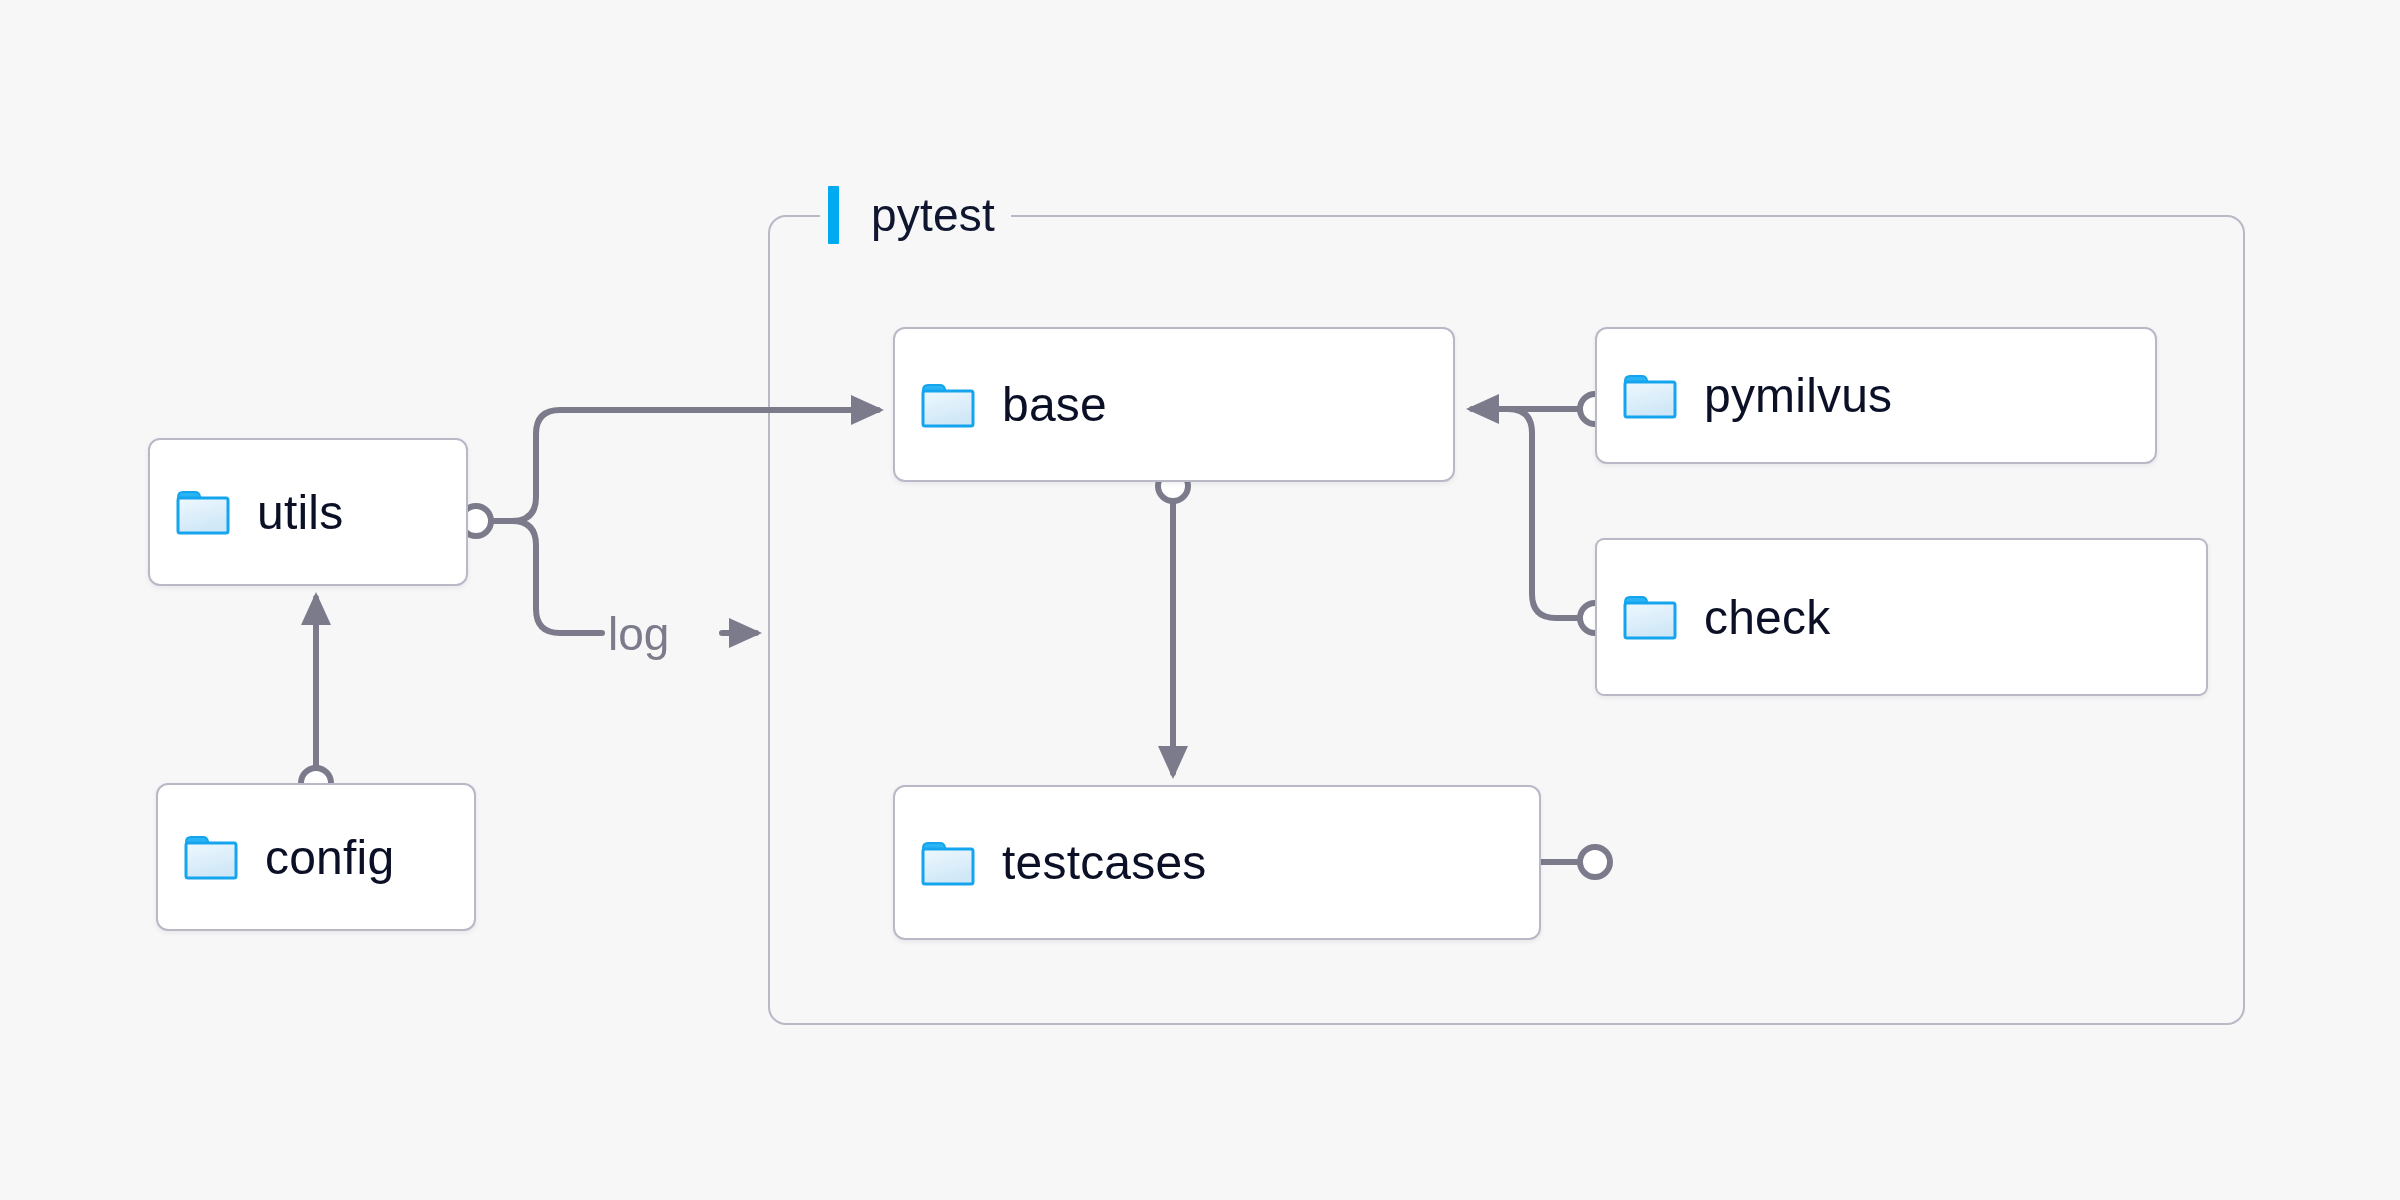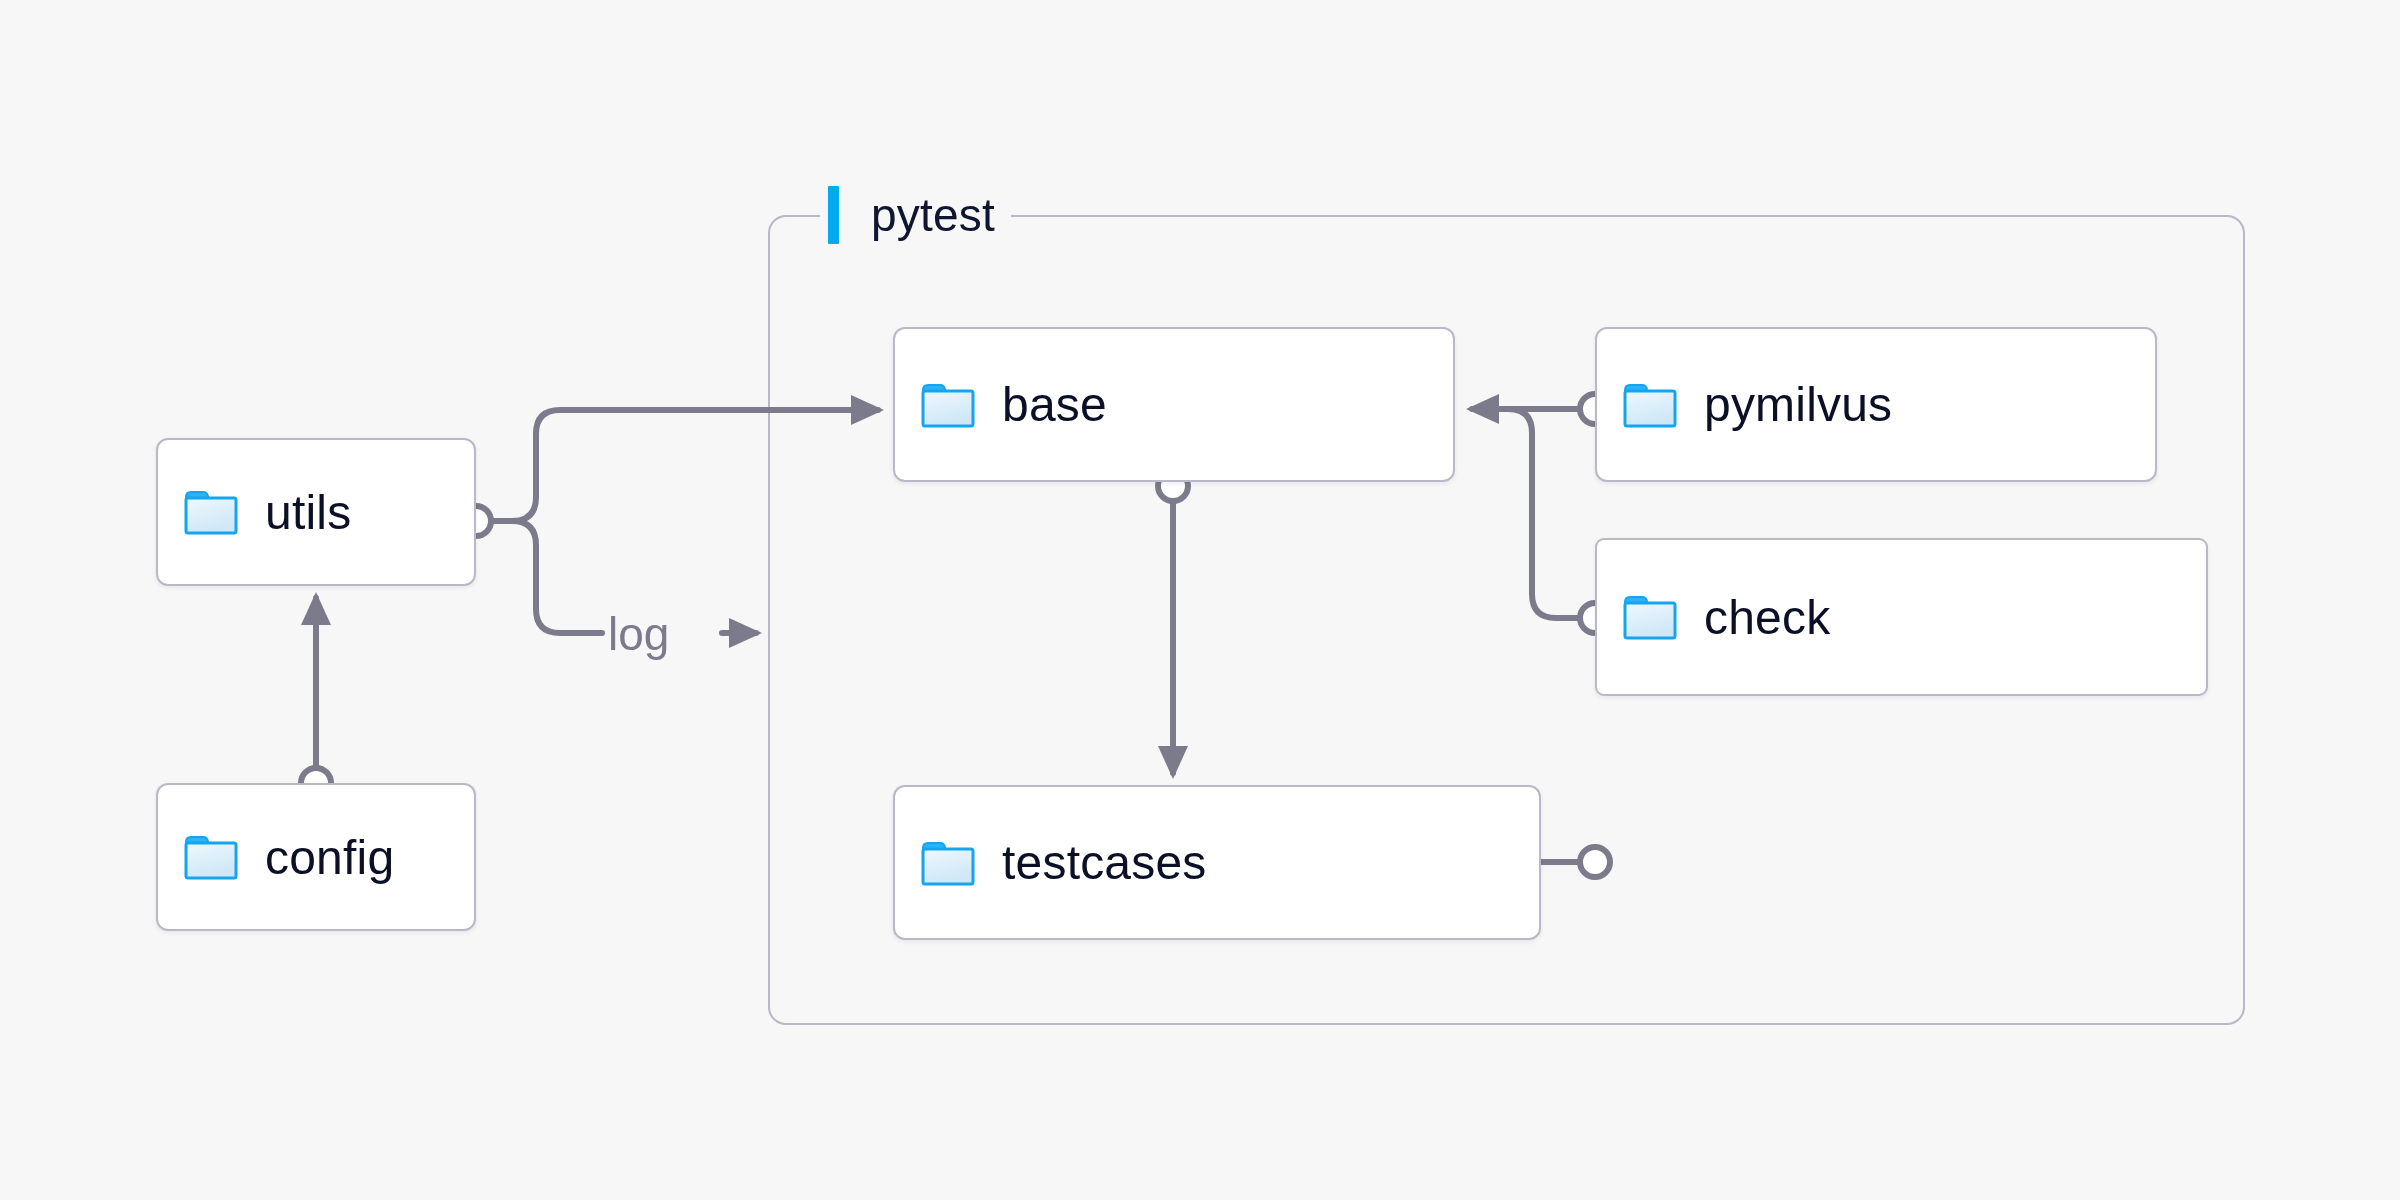--- a/index.html
+++ b/index.html
@@ -127,21 +127,21 @@
     <path class="edge-path" marker-end="url(#arrow)" d="M 1577 862 H 1472"></path>
 
     <circle class="port" cx="476" cy="521" r="15"></circle>
     <circle class="port" cx="316" cy="783" r="15"></circle>
     <circle class="port" cx="1173" cy="486" r="15"></circle>
     <circle class="port" cx="1595" cy="409" r="15"></circle>
     <circle class="port" cx="1595" cy="618" r="15"></circle>
     <circle class="port" cx="1595" cy="862" r="15"></circle>
   </svg>
 
-  <div class="node" id="node-utils" style="left: 156px; top: 438px; width: 320px; height: 148px;">
+  <div class="node" id="node-utils" style="left: 148px; top: 438px; width: 320px; height: 148px;">
     <svg class="folder-icon" viewBox="0 0 56 48">
       <path d="M3 9 q0-5 5-5 h12 q4 0 5 4 l1 3 h-23 z" fill="#2ab4f5" stroke="#14a5ee" stroke-width="2" stroke-linejoin="round"></path>
       <rect x="3" y="10" width="50" height="35" rx="2" fill="url(#folderGrad)" stroke="#14a5ee" stroke-width="3"></rect>
     </svg>
     <span class="node-label">utils</span>
   </div>
 
   <div class="node" id="node-config" style="left: 156px; top: 783px; width: 320px; height: 148px;">
     <svg class="folder-icon" viewBox="0 0 56 48">
       <path d="M3 9 q0-5 5-5 h12 q4 0 5 4 l1 3 h-23 z" fill="#2ab4f5" stroke="#14a5ee" stroke-width="2" stroke-linejoin="round"></path>
@@ -159,21 +159,21 @@
   </div>
 
   <div class="node" id="node-testcases" style="left: 893px; top: 785px; width: 648px; height: 155px;">
     <svg class="folder-icon" viewBox="0 0 56 48">
       <path d="M3 9 q0-5 5-5 h12 q4 0 5 4 l1 3 h-23 z" fill="#2ab4f5" stroke="#14a5ee" stroke-width="2" stroke-linejoin="round"></path>
       <rect x="3" y="10" width="50" height="35" rx="2" fill="url(#folderGrad)" stroke="#14a5ee" stroke-width="3"></rect>
     </svg>
     <span class="node-label">testcases</span>
   </div>
 
-  <div class="node" id="node-pymilvus" style="left: 1595px; top: 327px; width: 562px; height: 155px;">
+  <div class="node" id="node-pymilvus" style="left: 1595px; top: 327px; width: 562px; height: 137px;">
     <svg class="folder-icon" viewBox="0 0 56 48">
       <path d="M3 9 q0-5 5-5 h12 q4 0 5 4 l1 3 h-23 z" fill="#2ab4f5" stroke="#14a5ee" stroke-width="2" stroke-linejoin="round"></path>
       <rect x="3" y="10" width="50" height="35" rx="2" fill="url(#folderGrad)" stroke="#14a5ee" stroke-width="3"></rect>
     </svg>
     <span class="node-label">pymilvus</span>
   </div>
 
   <div class="node" id="node-check" style="left: 1595px; top: 538px; width: 613px; height: 158px; border-radius: 9px;">
     <svg class="folder-icon" viewBox="0 0 56 48">
       <path d="M3 9 q0-5 5-5 h12 q4 0 5 4 l1 3 h-23 z" fill="#2ab4f5" stroke="#14a5ee" stroke-width="2" stroke-linejoin="round"></path>

